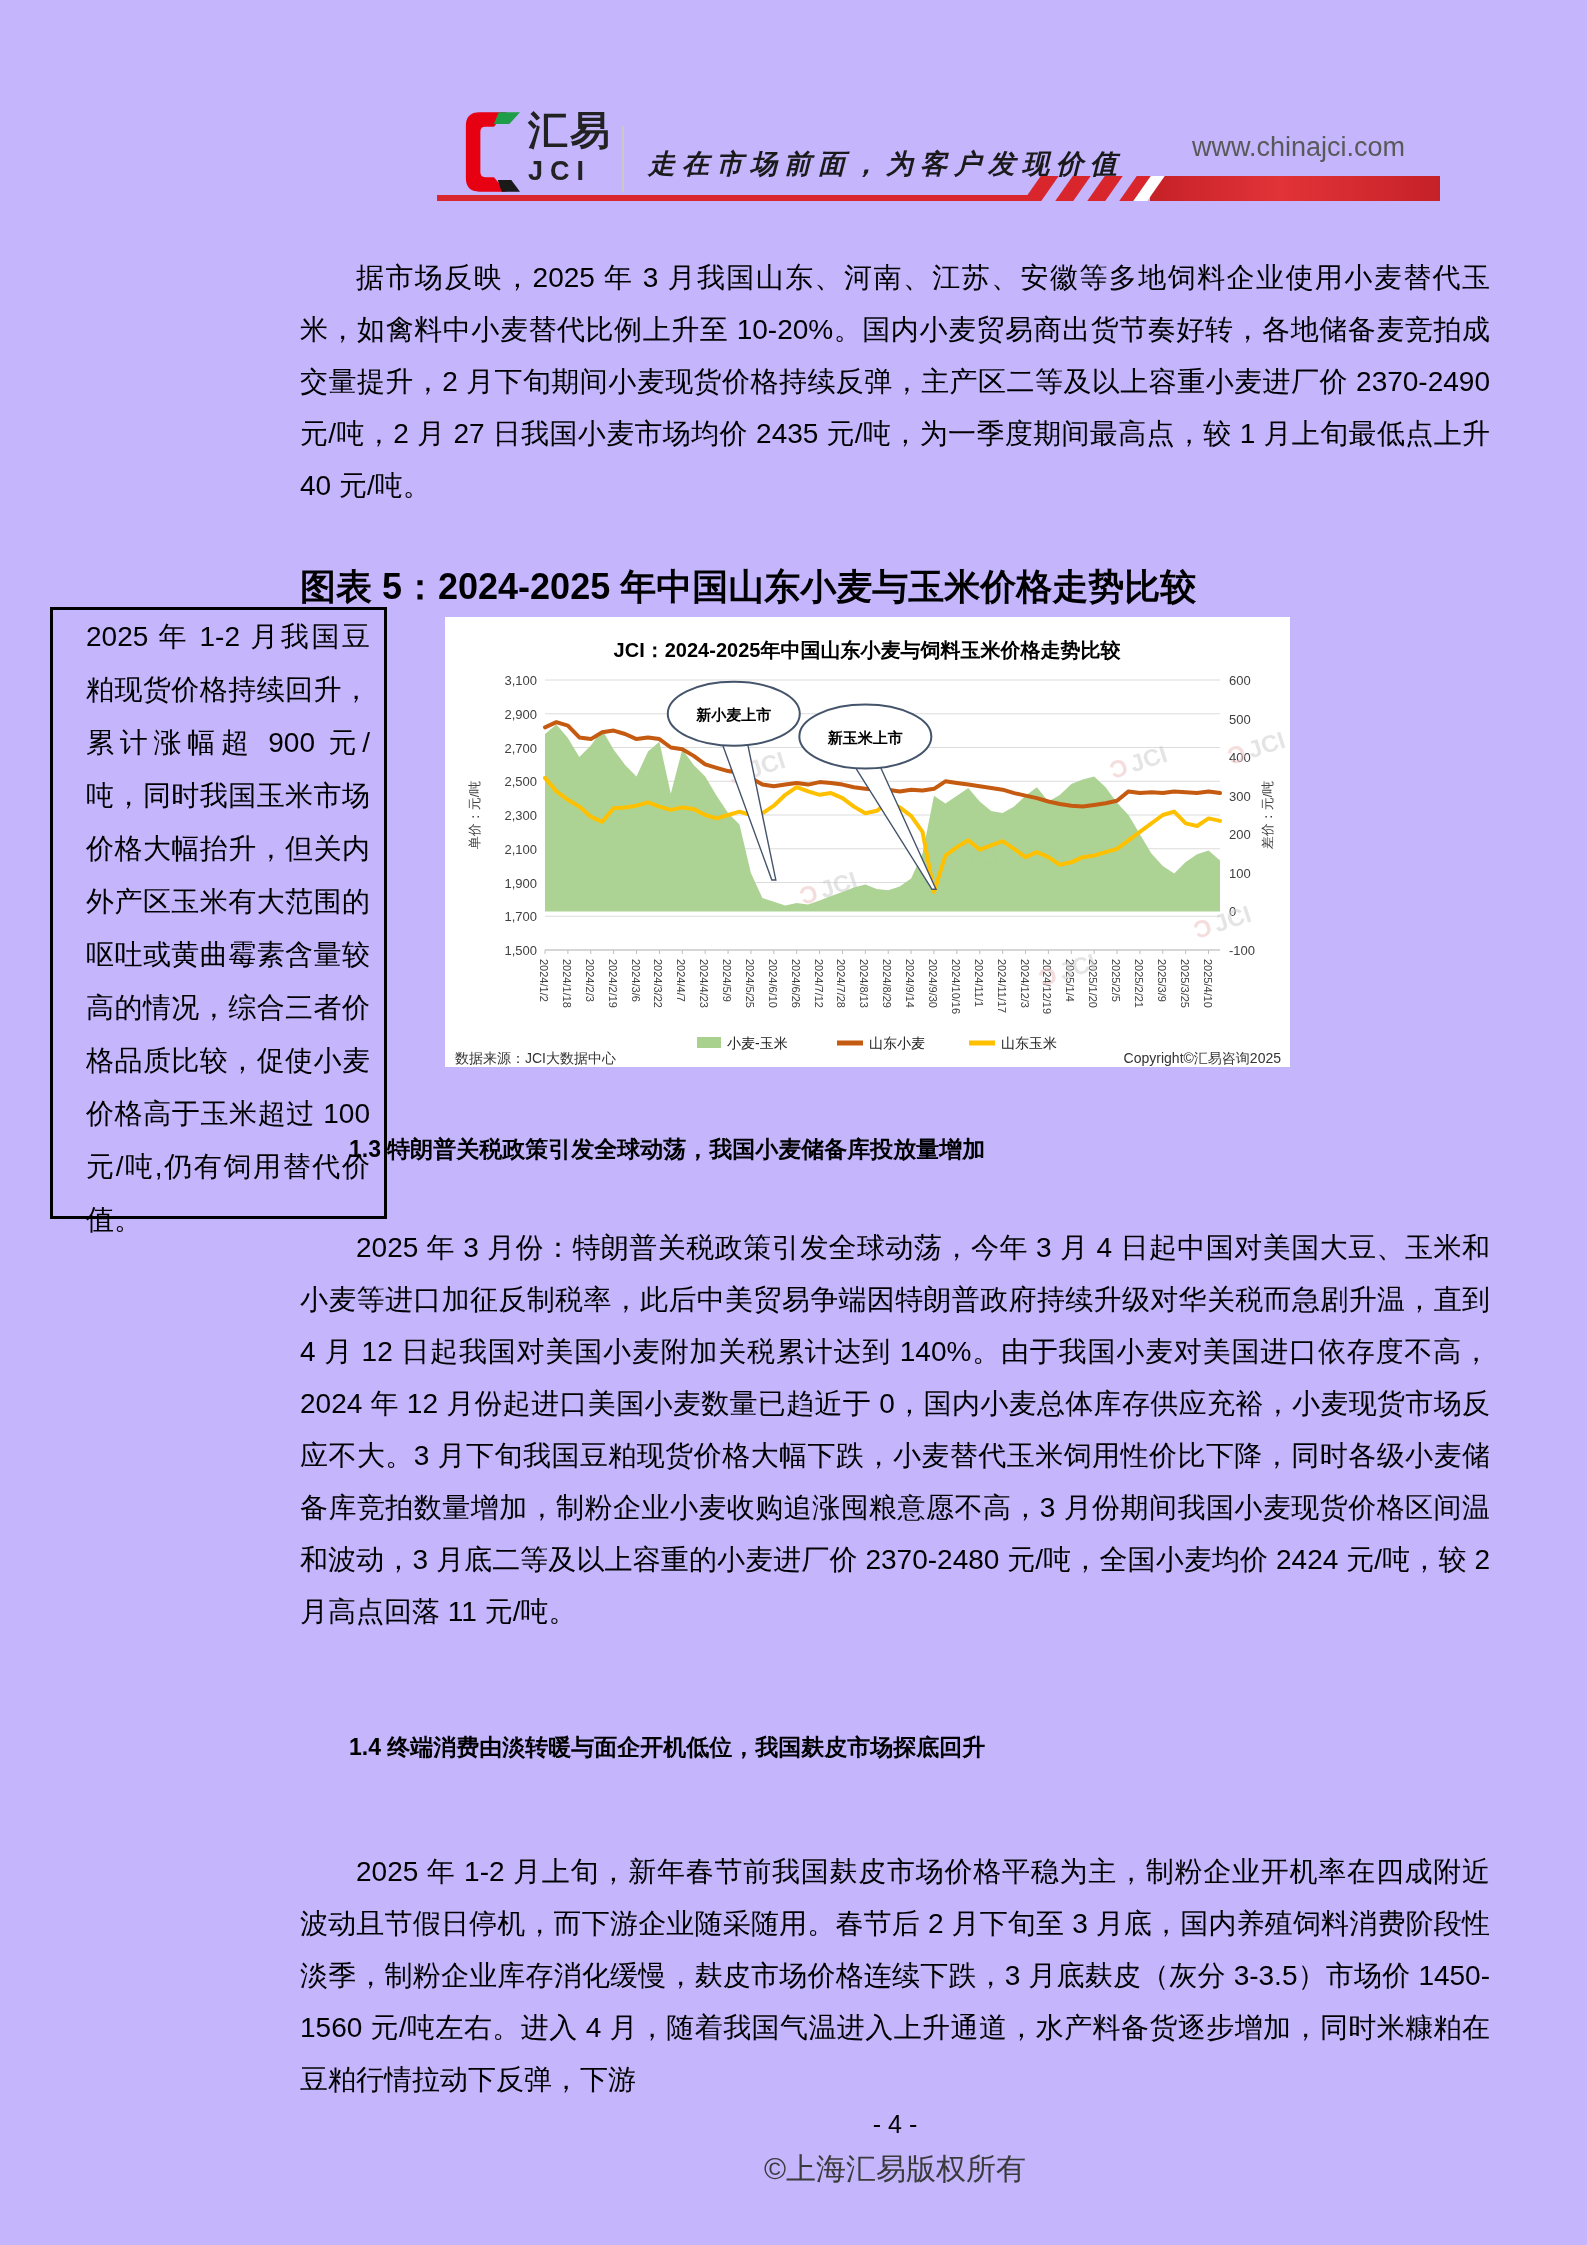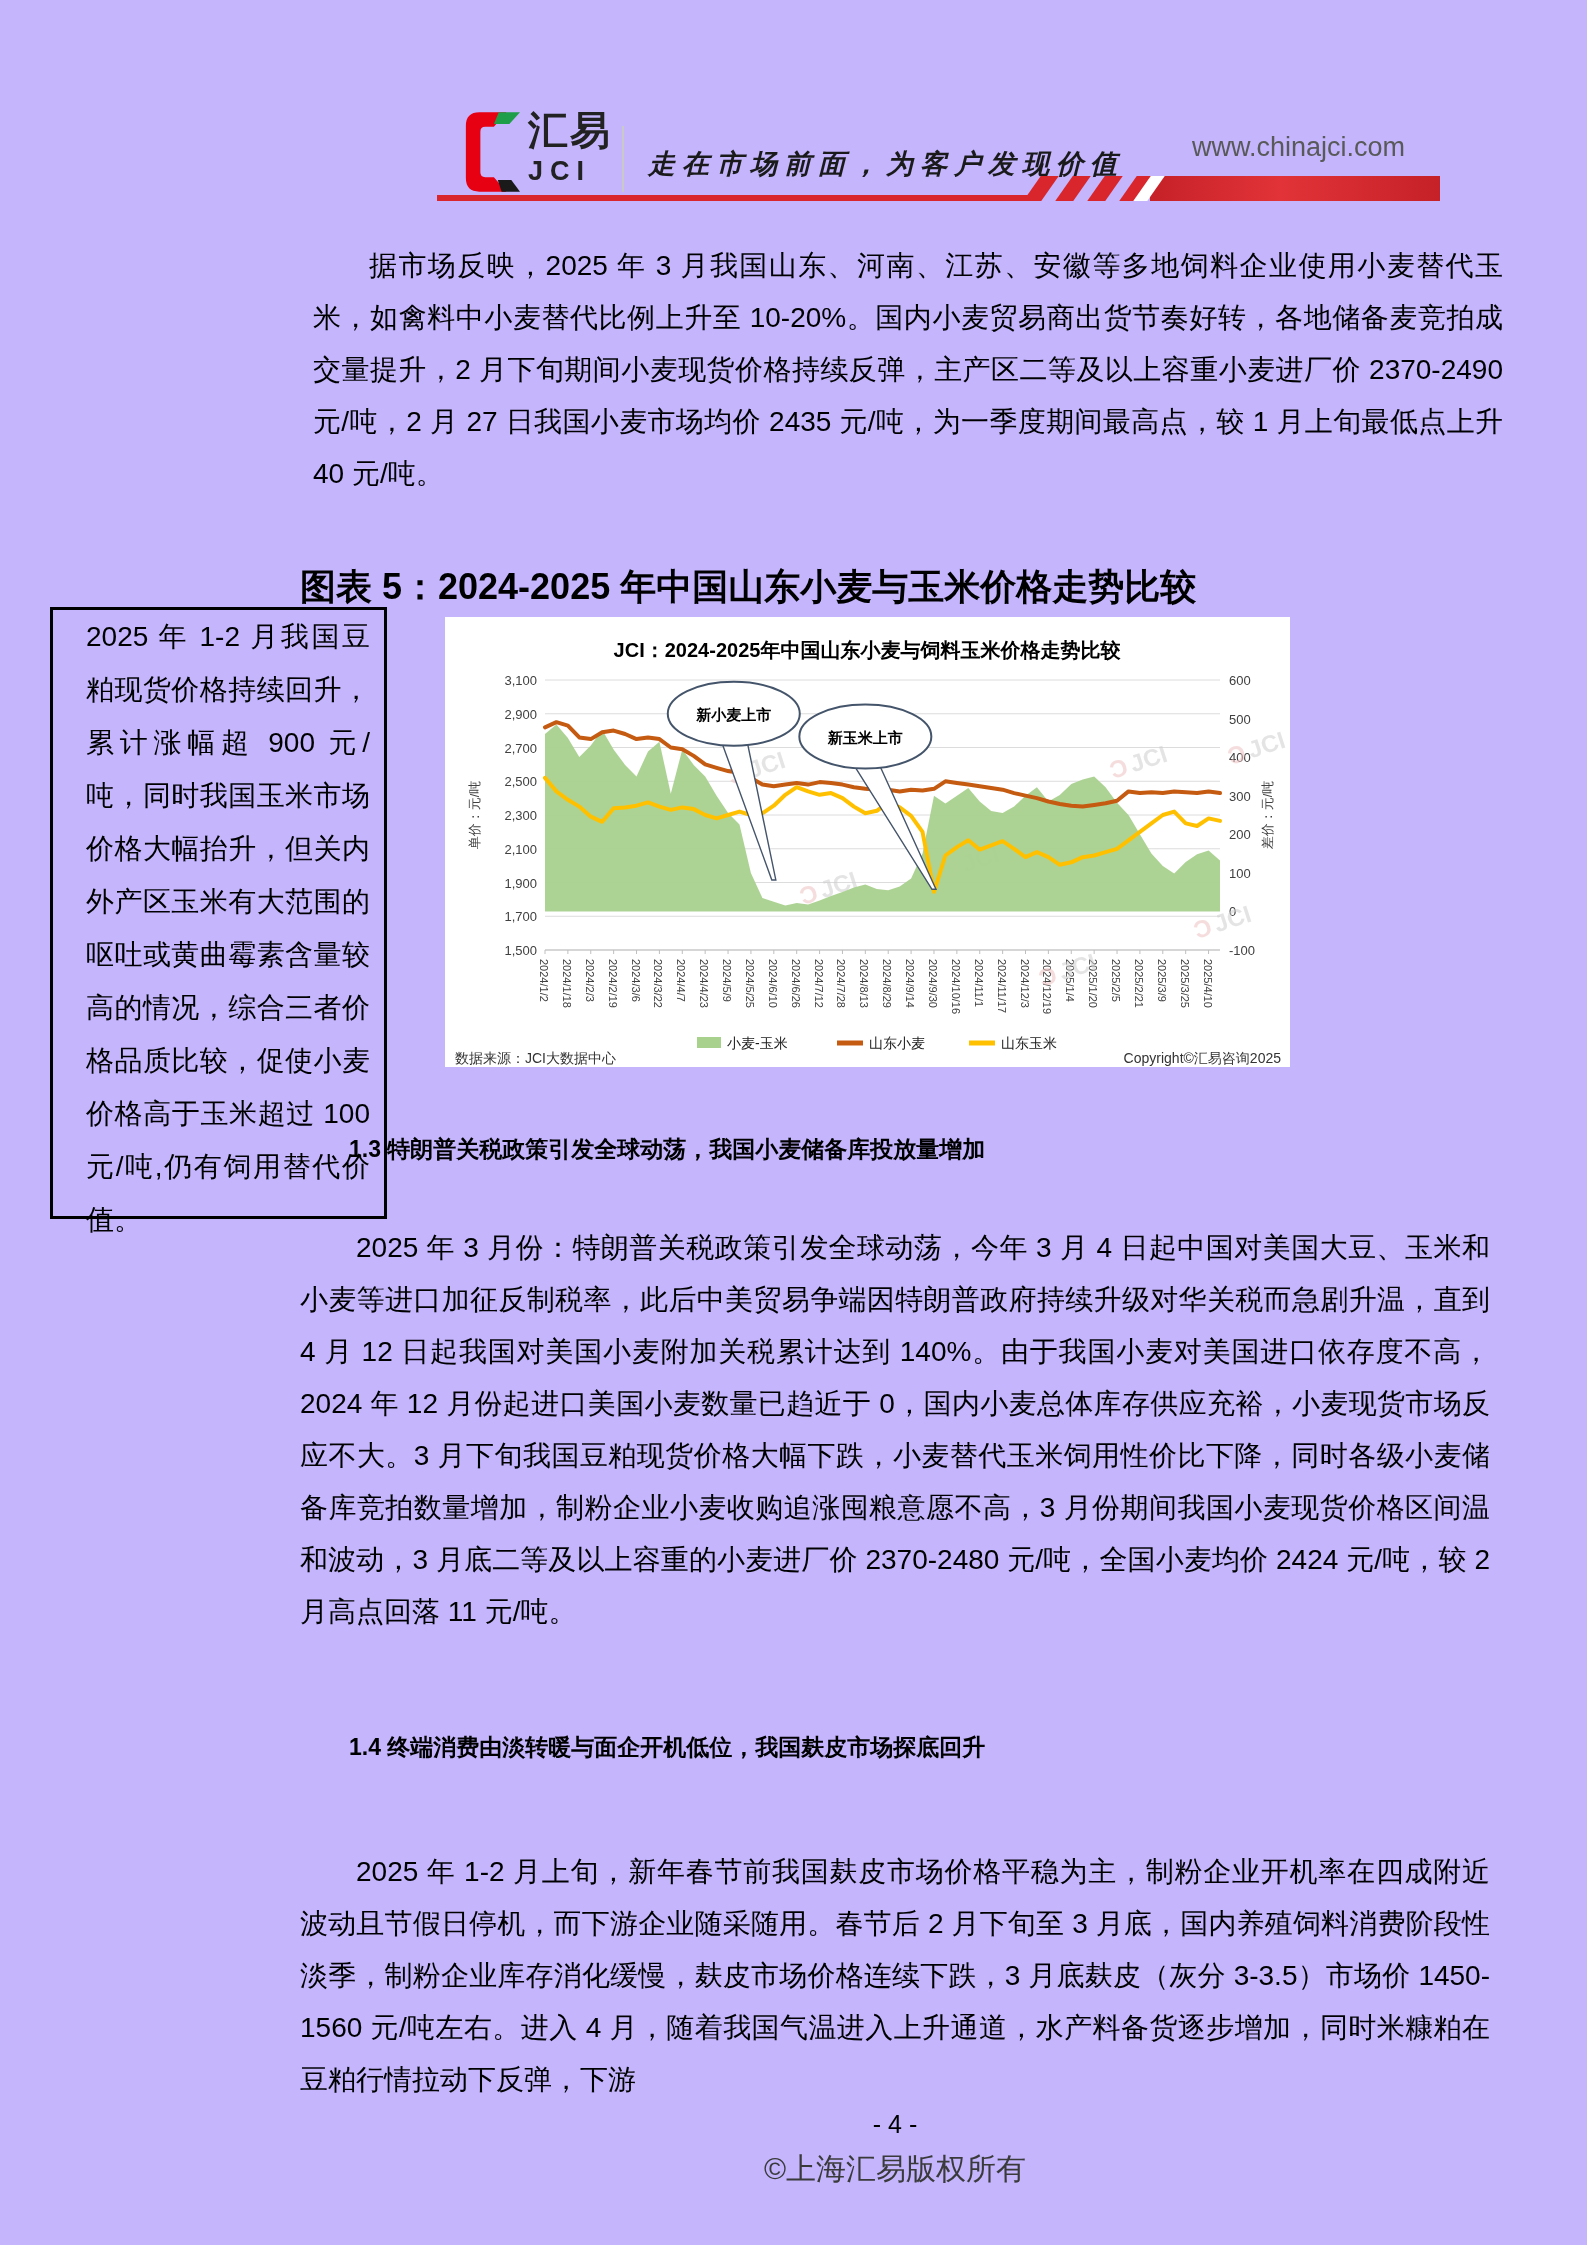--- a/index.html
+++ b/index.html
@@ -21,21 +21,21 @@
             background:linear-gradient(90deg,#c62128,#e13338 45%,#c62128);}
   .band-bar::before{content:"";position:absolute;left:-8px;top:0;width:14px;height:25px;background:#fff;transform:skewX(-35deg);}
   
   .sidebar-note{position:absolute;left:50px;top:607px;width:337px;height:612px;border:3px solid #000;
                 box-sizing:border-box;padding:0 14px 0 33px;}
   .sidebar-note p{margin:0;font-size:28px;line-height:53px;text-align:justify;font-weight:500;}
   
   .content{position:absolute;left:300px;top:0;width:1190px;height:2245px;}
   .para{position:absolute;left:0;width:1190px;margin:0;font-size:28px;line-height:52px;
         text-align:justify;text-indent:2em;font-weight:500;}
-  #para-1{top:240px;margin-left:13px;}
+  #para-1{top:252px;}
   .fig-caption{position:absolute;left:0;top:563px;margin:0;font-size:36px;font-weight:bold;}
   .chart-box{position:absolute;left:140px;top:612px;width:845px;height:450px;background:#fff;
              border:5px solid #c4b5fd;box-sizing:content-box;}
   .chart-box svg{display:block;width:845px;height:450px;}
   .sec-title{position:absolute;left:45px;margin:4px;font-size:23px;font-weight:bold;white-space:nowrap;}
   #sec13-title{top:1130px;}
   #sec13-body{top:1222px;}
   #sec14-title{top:1728px;}
   #sec14-body{top:1846px;}
   

